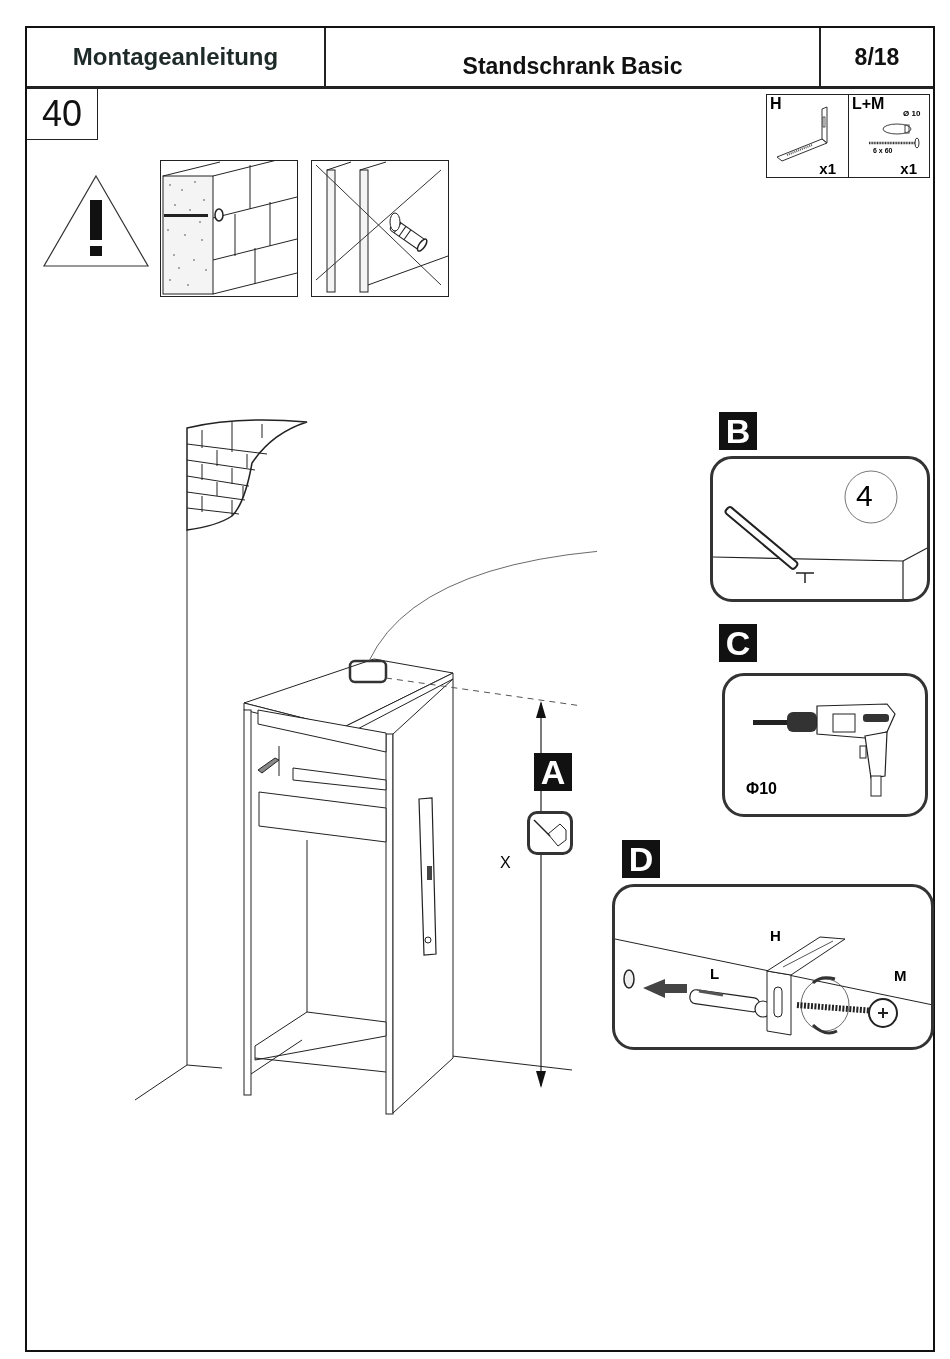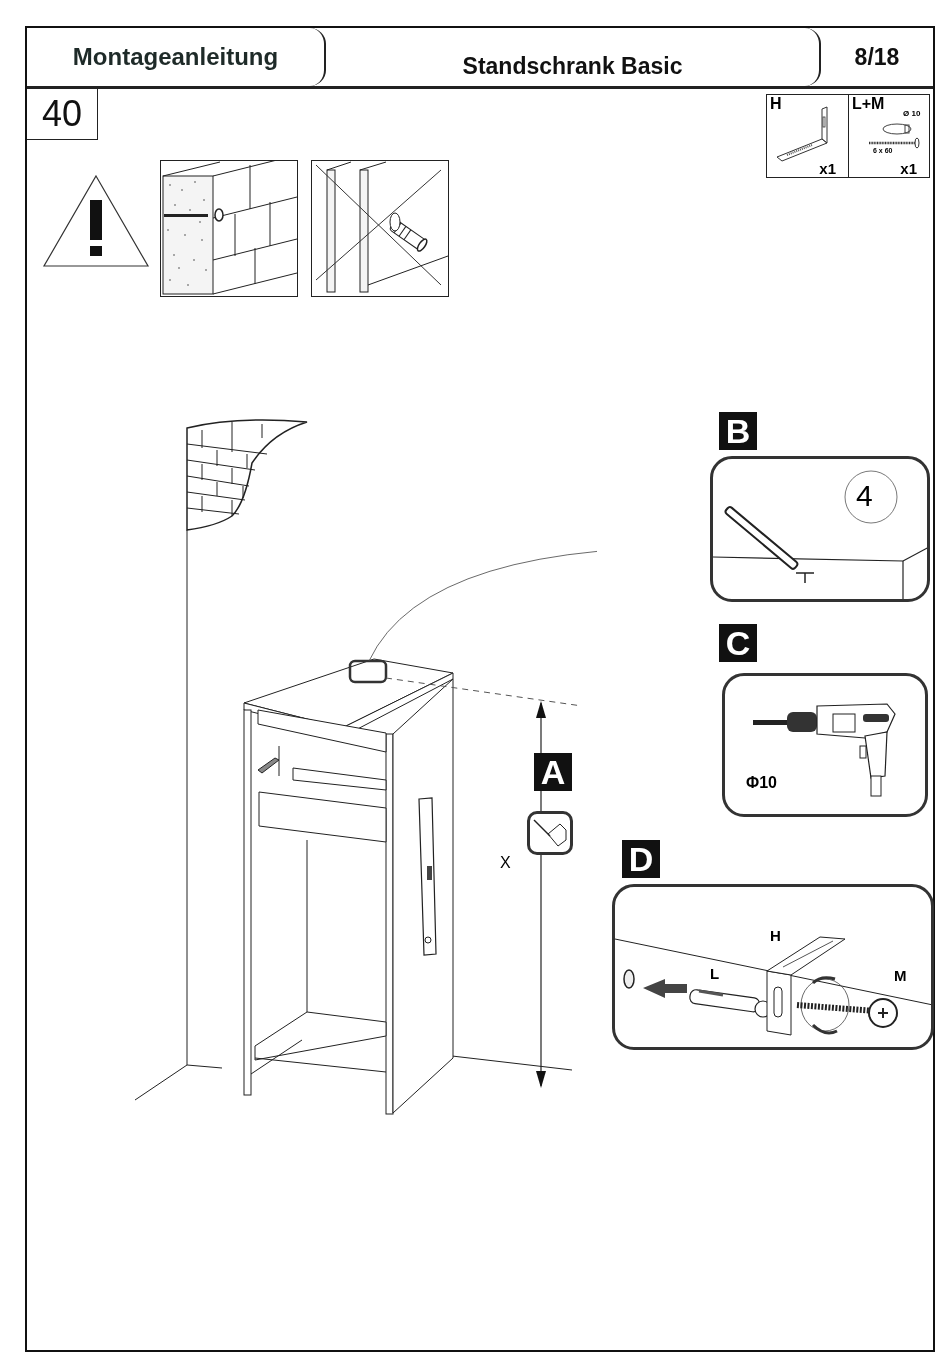--- a/index.html
+++ b/index.html
@@ -1,19 +1,19 @@
 <!DOCTYPE html>
 <html><head>
 <meta charset="utf-8">
 <style>
   html, body { margin:0; padding:0; background:#fff; }
   body { width:950px; height:1359px; position:relative; overflow:hidden; font-family:"Liberation Sans", sans-serif; }
   .page { position:absolute; left:25px; top:26px; width:910px; height:1326px; border:2px solid #111; box-sizing:border-box; }
   .header { position:absolute; left:0; top:0; width:906px; height:58px; border-bottom:3px solid #222; display:flex; }
-  .hcell { display:flex; align-items:center; justify-content:center; font-weight:bold; box-sizing:border-box;border-radius:16px; }
+  .hcell { display:flex; align-items:center; justify-content:center; font-weight:bold; box-sizing:border-box; }
   .hcell.title { width:299px; border-right:2px solid #222; font-size:24px; color:#1e2a28; }
   .hcell.product { width:495px; border-right:2px solid #222; font-size:23px; color:#111; padding-top:18px; }
   .hcell.page-no { flex:1; font-size:23px; color:#111; }
   .step-no { position:absolute; left:0; top:61px; width:70px; height:50px; border-right:1.5px solid #222; border-bottom:1.5px solid #222; font-size:36px; display:flex; align-items:center; justify-content:center; color:#111; }
   .parts { position:absolute; left:739px; top:66px; width:162px; height:82px; border:1.5px solid #222; display:flex; }
   .part { position:relative; width:50%; box-sizing:border-box; }
   .part + .part { border-left:1.5px solid #222; }
   .part .lbl { position:absolute; left:3px; top:0px; font-weight:bold; font-size:16px; }
   .part .qty { position:absolute; right:12px; bottom:0px; font-weight:bold; font-size:15px; }
   .part svg { position:absolute; left:0; top:0; }
@@ -218,21 +218,21 @@
     <svg class="abs" style="left:0;top:0;" width="200" height="140">
       <rect x="28" y="44" width="36" height="5" fill="#222"></rect>
       <rect x="62" y="36" width="30" height="20" rx="6" fill="#333"></rect>
       <polygon points="92,30 162,28 170,38 162,56 140,62 92,58" fill="#fff" stroke="#222" stroke-width="1.2"></polygon>
       <rect x="138" y="38" width="26" height="8" rx="3" fill="#333"></rect>
       <rect x="108" y="38" width="22" height="18" fill="none" stroke="#222"></rect>
       <polygon points="140,60 162,56 160,100 146,102" fill="#fff" stroke="#222" stroke-width="1.2"></polygon>
       <rect x="146" y="100" width="10" height="20" fill="#fff" stroke="#222"></rect>
       <rect x="135" y="70" width="6" height="12" fill="#fff" stroke="#222"></rect>
     </svg>
-    <span class="txt" style="left:21px;top:98px;font-size:16px;font-weight:bold;">Φ10</span>
+    <span class="txt" style="left:21px;top:104px;font-size:16px;font-weight:bold;">Φ10</span>
   </div>
 
   <div class="letter" style="left:595px;top:812px;">D</div>
   <div class="panel" style="left:585px;top:856px;width:322px;height:166px;">
     <svg class="abs" style="left:0;top:0;" width="318" height="162">
       <line x1="0" y1="52" x2="318" y2="118" stroke="#222" stroke-width="1"></line>
       <ellipse cx="14" cy="92" rx="5" ry="9" fill="#eee" stroke="#222" stroke-width="1.5"></ellipse>
       <polygon points="28,101 50,92 50,97 72,97 72,106 50,106 50,111" fill="#444"></polygon>
       <g>
         <rect x="76" y="102" width="70" height="14" rx="6" fill="#fff" stroke="#222" stroke-width="1.2" transform="rotate(8 76 102)"></rect>

